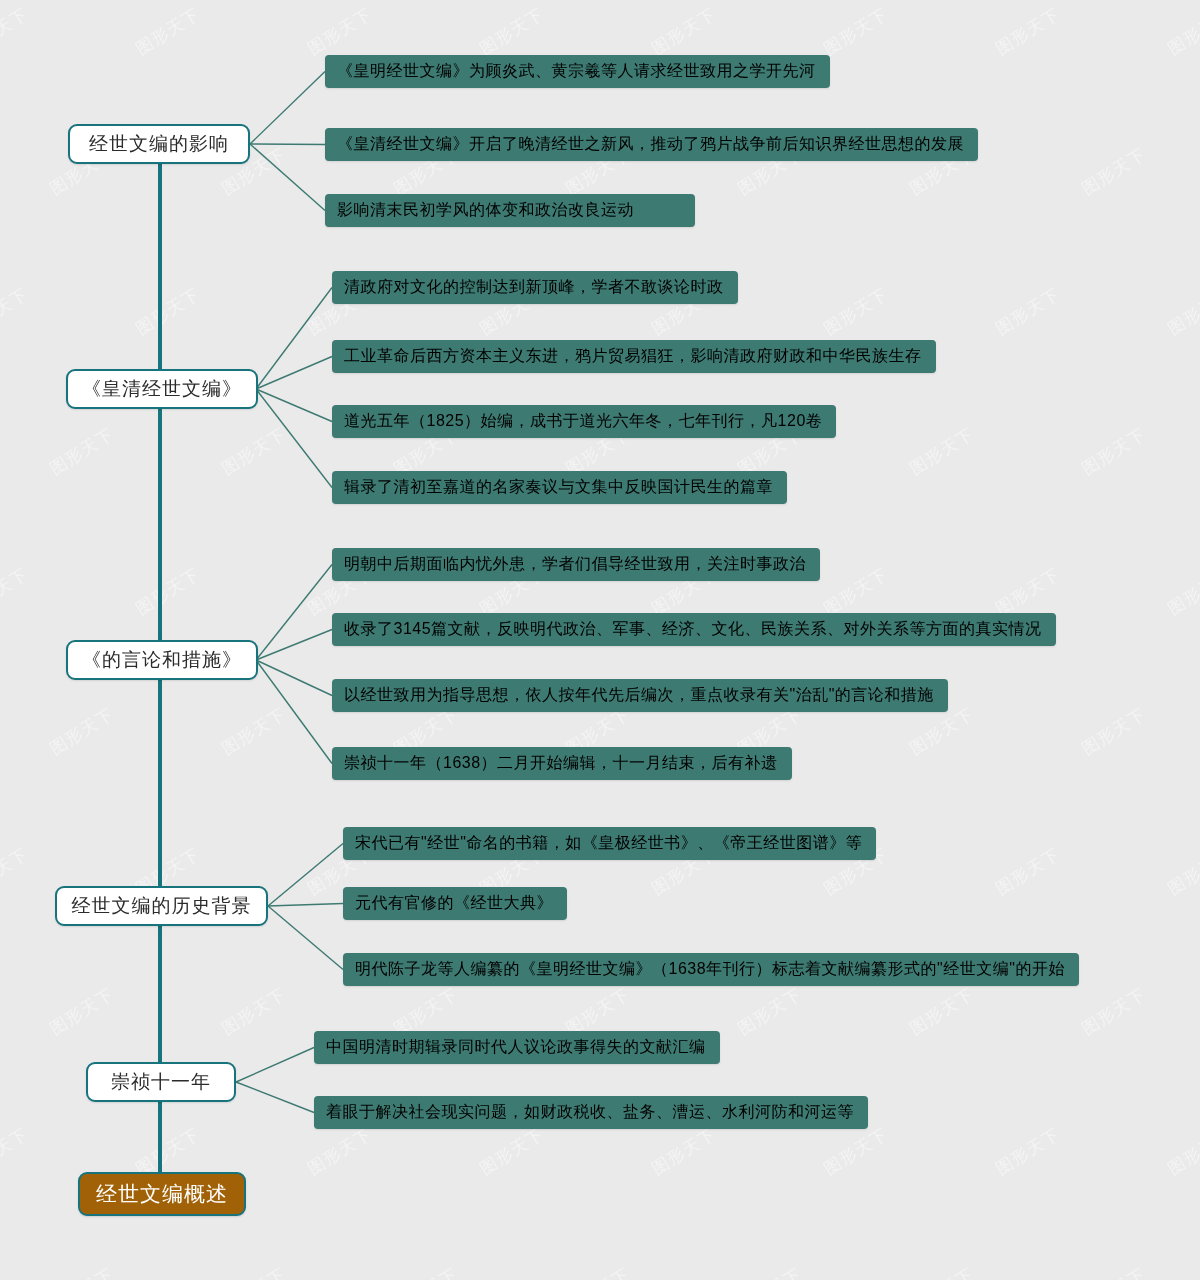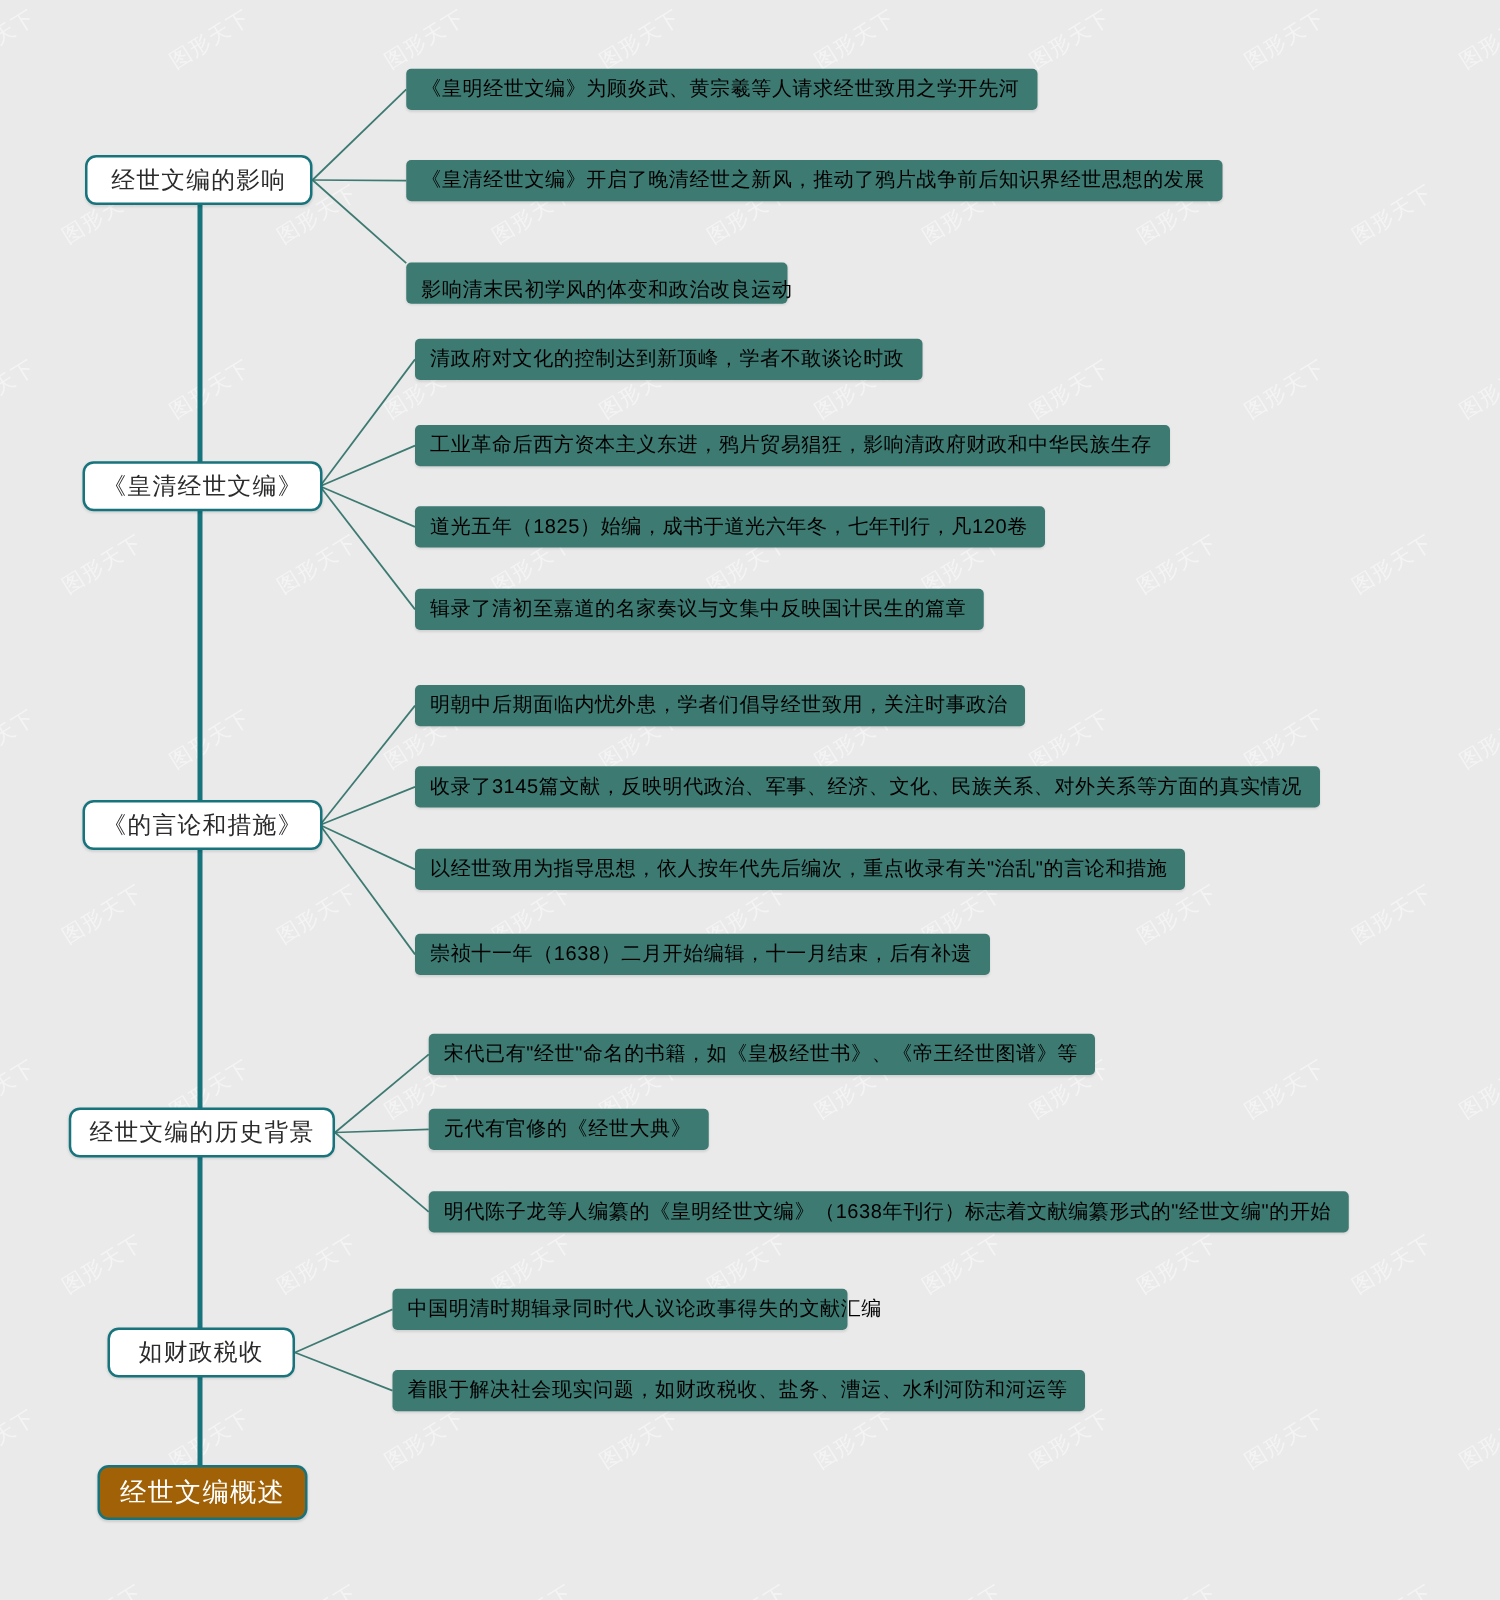--- a/index.html
+++ b/index.html
@@ -187,21 +187,21 @@
   <div id="nodes-layer">
       <div class="node branch-node" style="left: 68px; top: 124px; min-width: 182px;">
         <span>经世文编的影响</span>
       </div>
       <div class="node leaf-node" style="left: 325px; top: 55px; width: 505px;">
         <span>《皇明经世文编》为顾炎武、黄宗羲等人请求经世致用之学开先河</span>
       </div>
       <div class="node leaf-node" style="left: 325px; top: 128px; width: 653px;">
         <span>《皇清经世文编》开启了晚清经世之新风，推动了鸦片战争前后知识界经世思想的发展</span>
       </div>
-      <div class="node leaf-node" style="left: 325px; top: 210px; width: 305px; align-items: flex-end;">
+      <div class="node leaf-node" style="left: 325px; top: 194px; width: 370px;">
         <span>影响清末民初学风的体变和政治改良运动</span>
       </div>
       <div class="node branch-node" style="left: 66px; top: 369px; min-width: 190px;">
         <span>《皇清经世文编》</span>
       </div>
       <div class="node leaf-node" style="left: 332px; top: 271px; width: 406px;">
         <span>清政府对文化的控制达到新顶峰，学者不敢谈论时政</span>
       </div>
       <div class="node leaf-node" style="left: 332px; top: 340px; width: 604px;">
         <span>工业革命后西方资本主义东进，鸦片贸易猖狂，影响清政府财政和中华民族生存</span>
@@ -233,23 +233,23 @@
       <div class="node leaf-node" style="left: 343px; top: 827px; width: 533px;">
         <span>宋代已有"经世"命名的书籍，如《皇极经世书》、《帝王经世图谱》等</span>
       </div>
       <div class="node leaf-node" style="left: 343px; top: 887px; width: 224px;">
         <span>元代有官修的《经世大典》</span>
       </div>
       <div class="node leaf-node" style="left: 343px; top: 953px; width: 736px;">
         <span>明代陈子龙等人编纂的《皇明经世文编》（1638年刊行）标志着文献编纂形式的"经世文编"的开始</span>
       </div>
       <div class="node branch-node" style="left: 86px; top: 1062px; min-width: 150px;">
-        <span>如财政税收</span>
-      </div>
-      <div class="node leaf-node" style="left: 314px; top: 1031px; width: 364px;">
+        <span>崇祯十一年</span>
+      </div>
+      <div class="node leaf-node" style="left: 314px; top: 1031px; width: 406px;">
         <span>中国明清时期辑录同时代人议论政事得失的文献汇编</span>
       </div>
       <div class="node leaf-node" style="left: 314px; top: 1096px; width: 554px;">
         <span>着眼于解决社会现实问题，如财政税收、盐务、漕运、水利河防和河运等</span>
       </div>
       <div class="node root-node" style="left: 78px; top: 1172px; min-width: 165px;">
         <span>经世文编概述</span>
       </div>
     </div>
 

